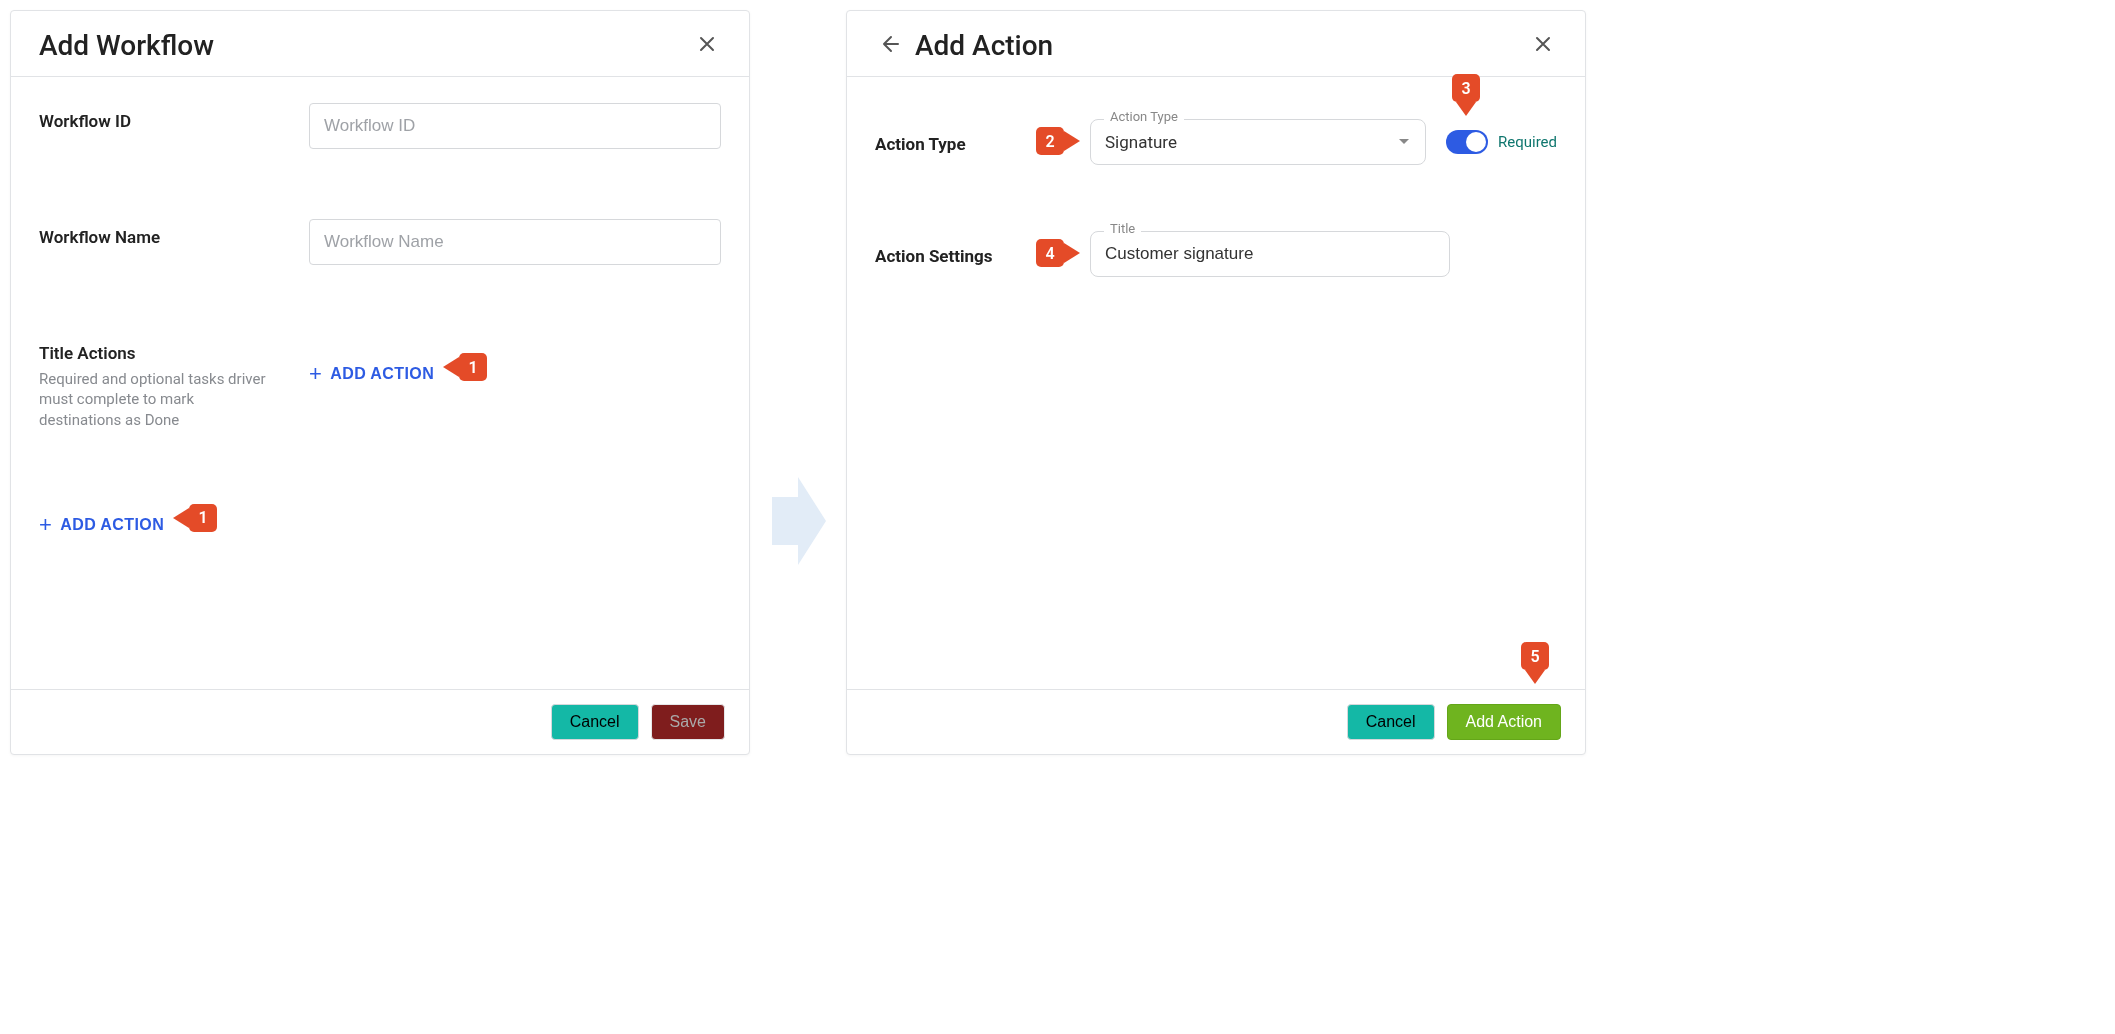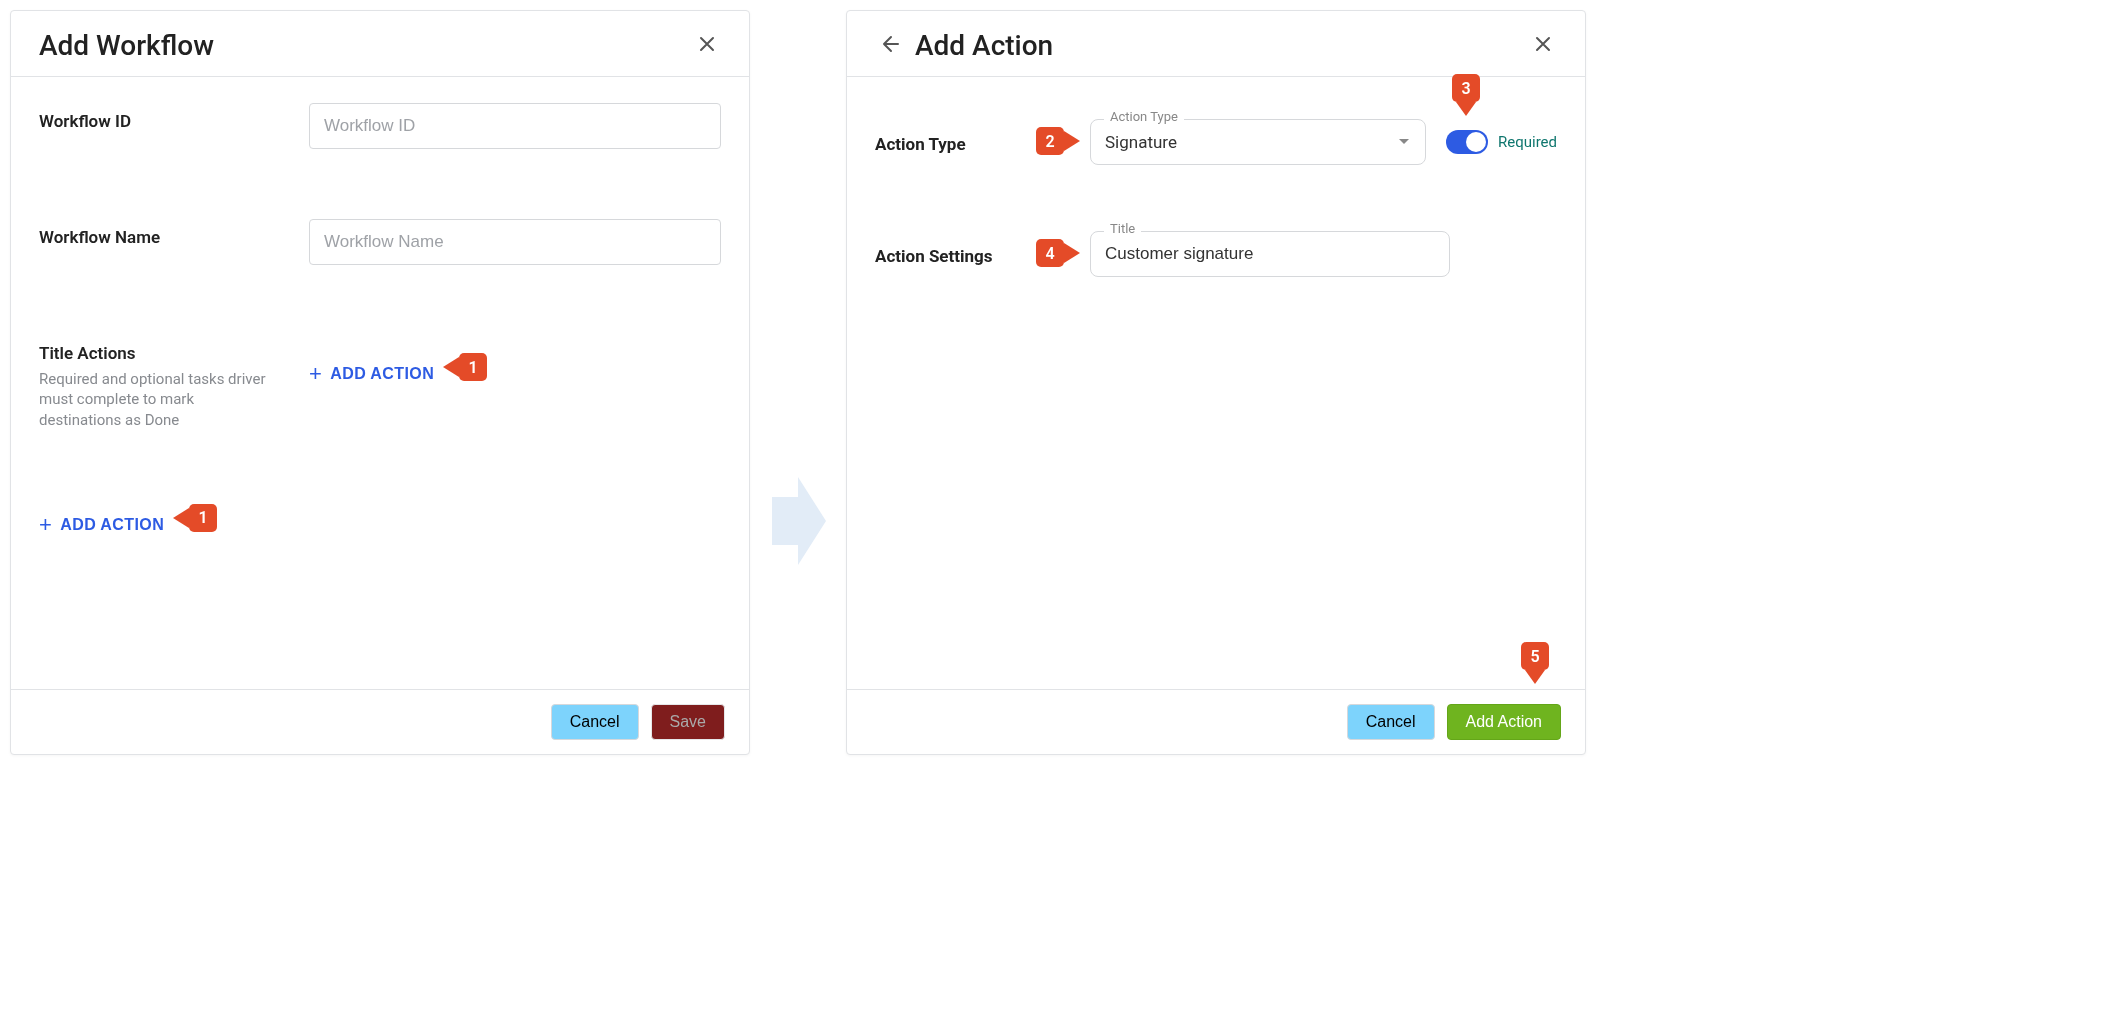--- a/index.html
+++ b/index.html
@@ -58,21 +58,21 @@
   }
   .panel-footer {
     border-top: 1px solid #e1e3e6;
     display: flex;
     justify-content: flex-end;
     gap: 12px;
     padding: 14px 24px;
   }
   .btn {
     border: 1px solid #d6d8db;
-    background: #7dd3fc;
+    background: #14b8a6;
     border-radius: 4px;
     padding: 8px 18px;
     font-size: 16px;
     cursor: pointer;
   }
   .btn-muted {
     background: #7f1d1d;
     color: #aaa;
     border-color: #e6e7e9;
   }

